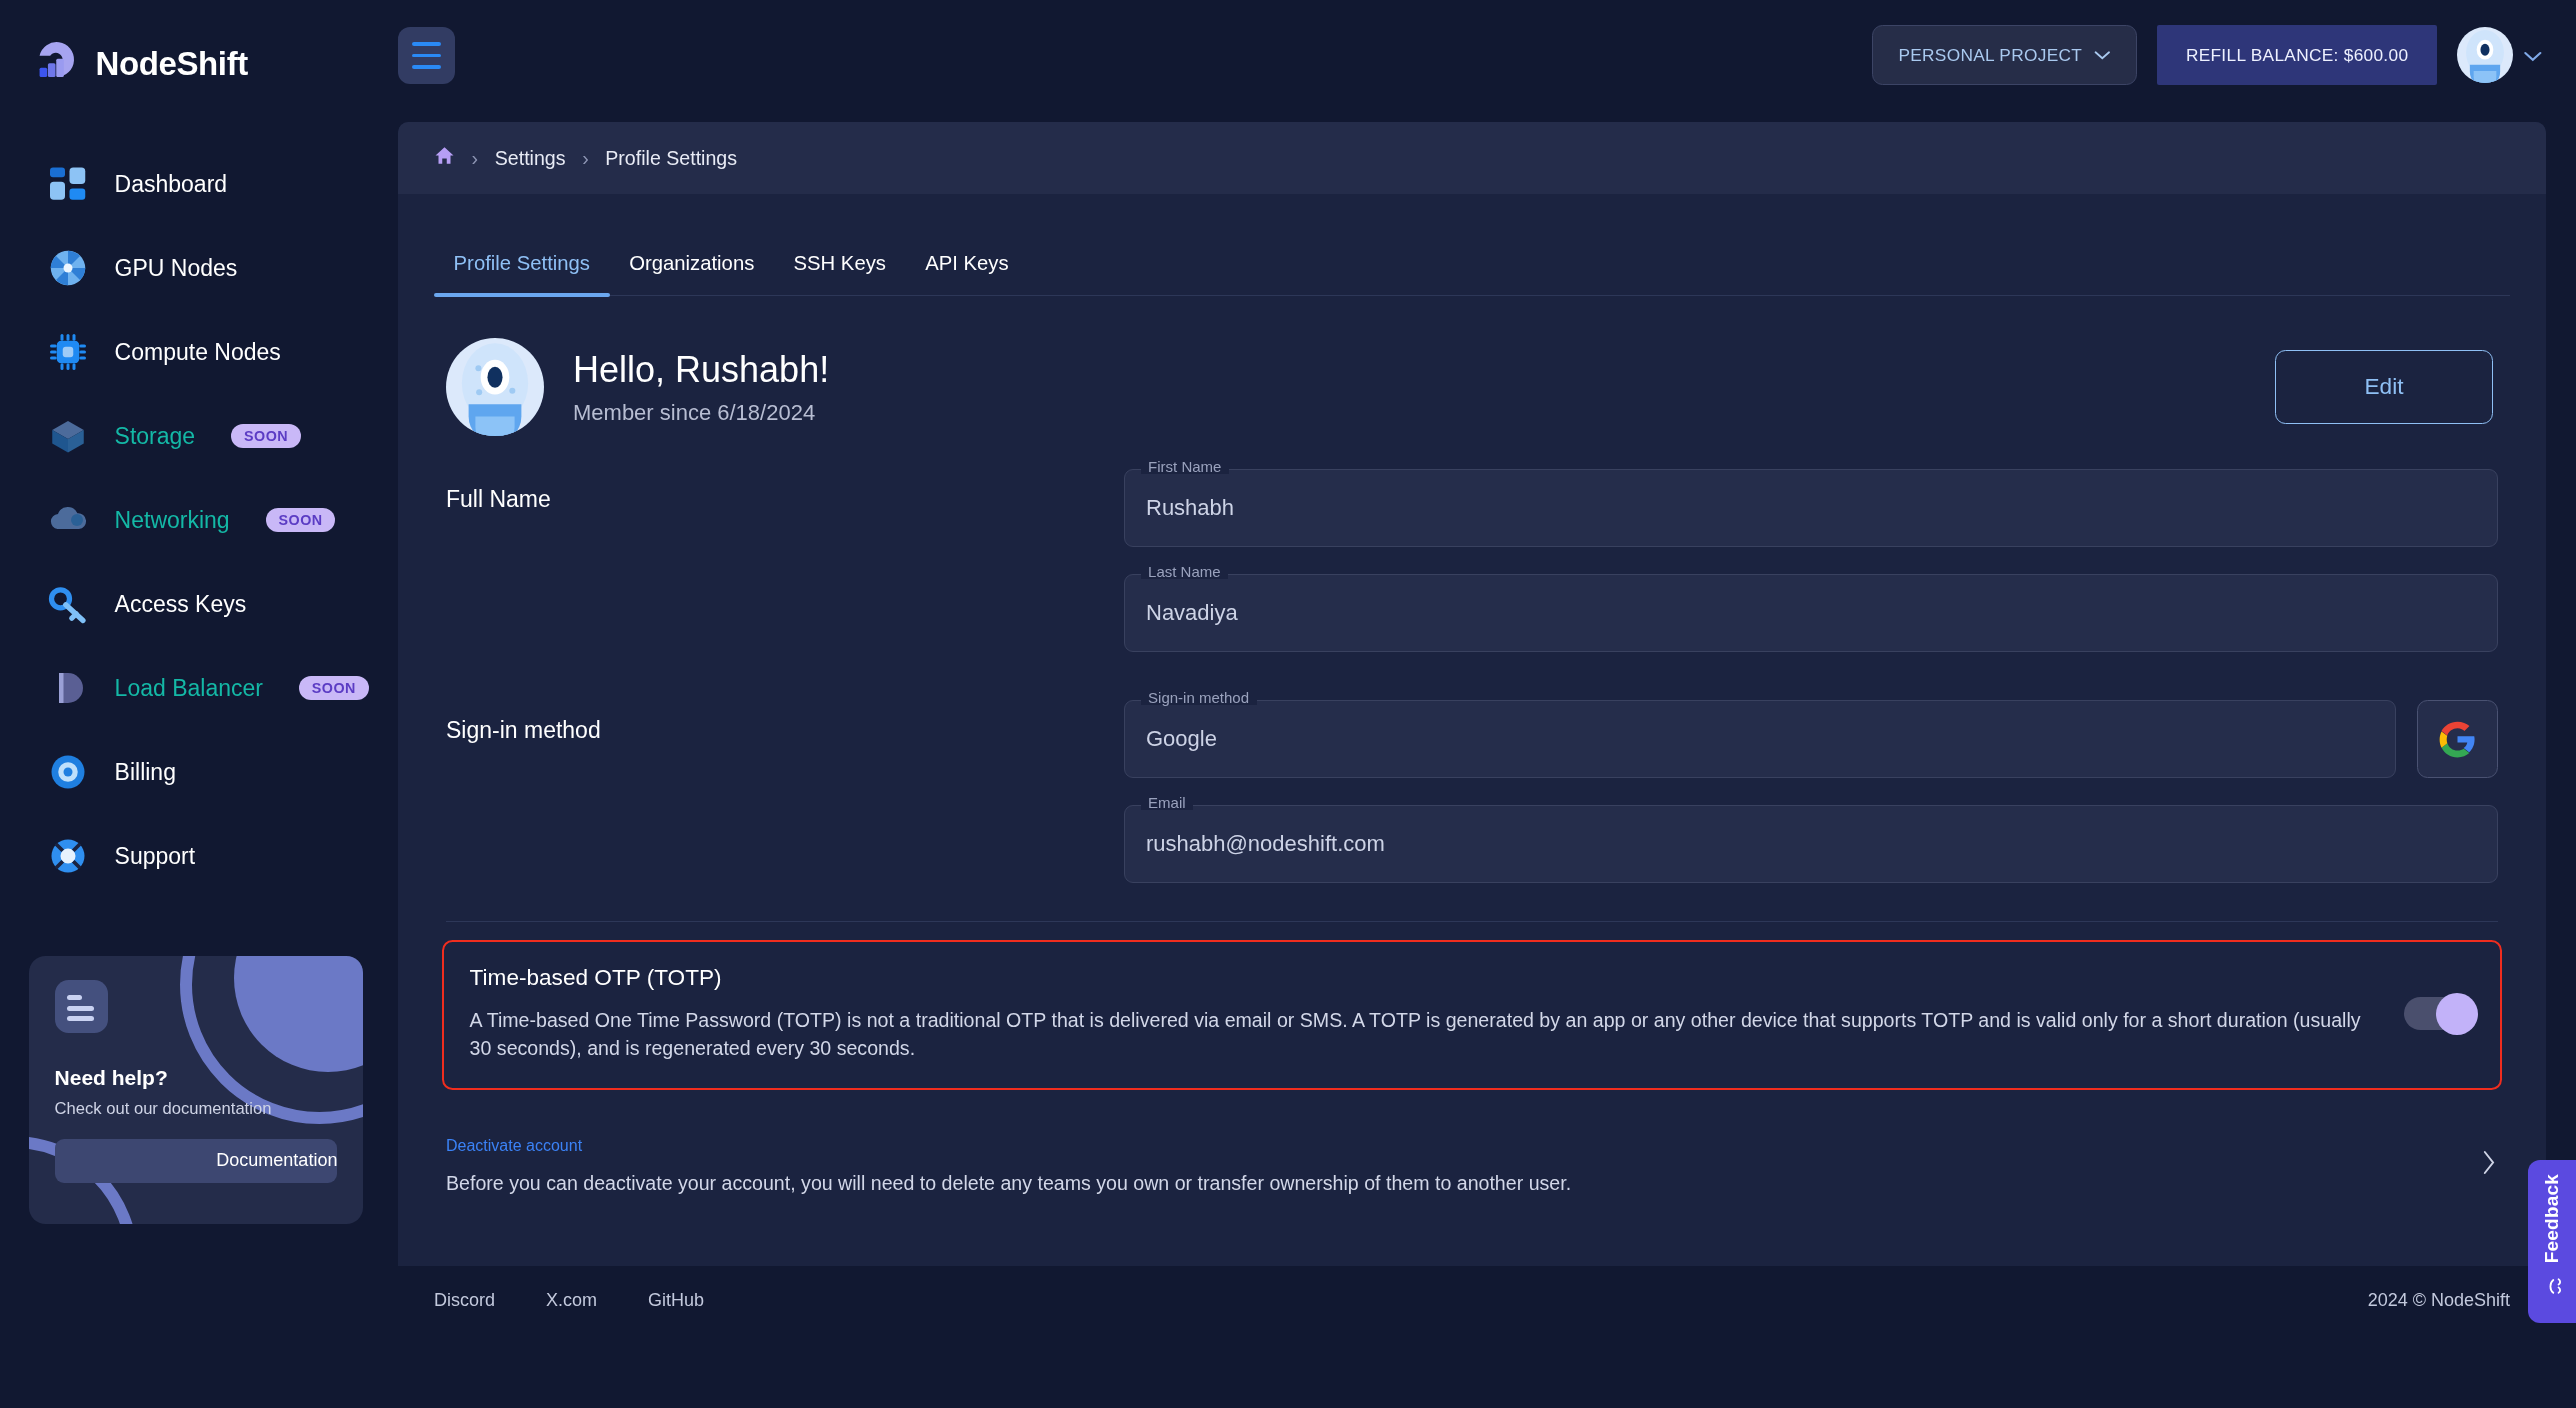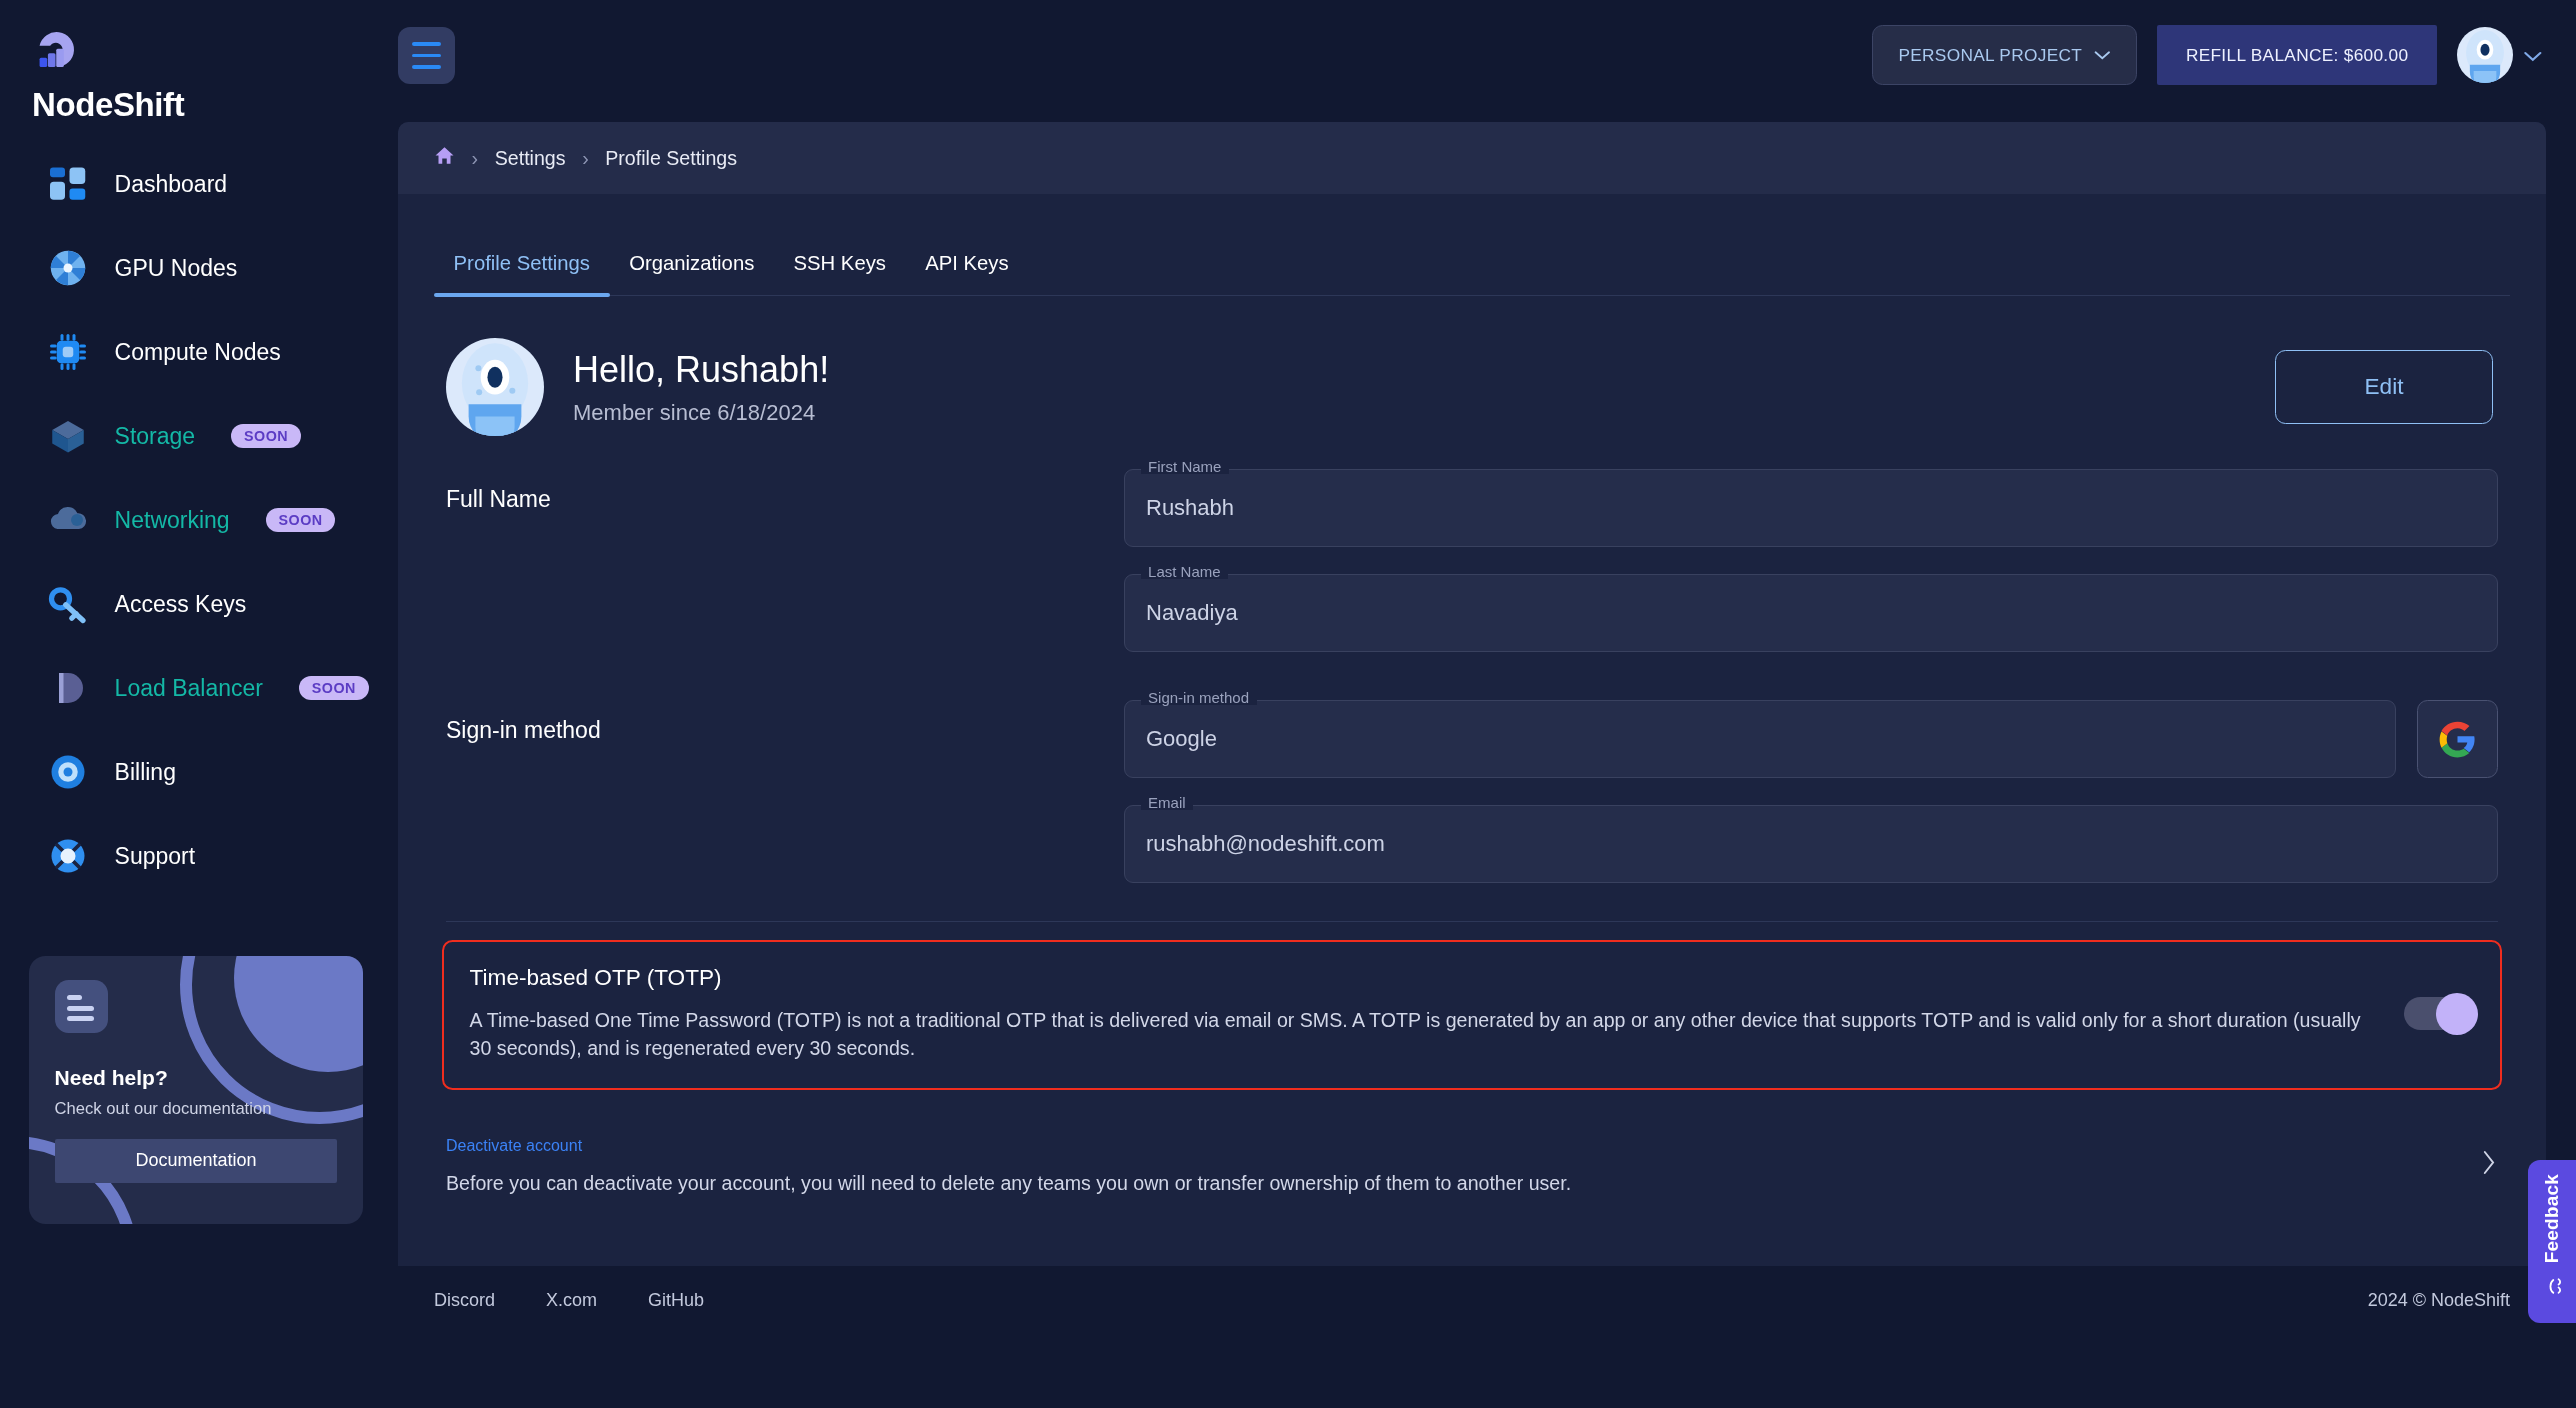--- a/index.html
+++ b/index.html
@@ -12,22 +12,22 @@
   .app { position: relative; width: 2576px; height: 1409px; display: flex; }
 
   
   .sidebar {
     width: 392px; height: 1409px;
     background: #111831;
     flex: 0 0 392px;
     position: relative;
   }
   .logo-row {
-    display: flex; align-items: flex-start; gap: 13.6px;
-    padding: 22.6px 0 0 32px; height: 83px; flex-direction: column;
+    display: flex; align-items: flex-end; gap: 13.6px;
+    padding: 22.6px 0 0 32px; height: 83px;
   }
   .logo-mark { width: 50px; height: 50px; position: relative; }
   .logo-text { font-size: 33px; font-weight: 700; color: #ffffff; letter-spacing: -0.4px; }
 
   .nav { margin-top: 59px; }
   .nav-item {
     display: flex; align-items: center;
     height: 84px; padding-left: 47px; gap: 25.6px;
     cursor: pointer; position: relative;
   }
@@ -66,22 +66,22 @@
   .help-inner { position: relative; padding: 24px 25.6px 0 25.6px; z-index: 2; }
   .help-doc-icon {
     width: 53px; height: 53px; border-radius: 13.6px;
     background: #44507e; position: relative;
   }
   .help-doc-icon i { position: absolute; background: #c9d2f2; height: 5.3px; border-radius: 3px; left: 12px; }
   .help-title { margin-top: 33px; font-size: 21px; color: #fff; font-weight: 700; }
   .help-sub { margin-top: 9px; font-size: 16.6px; color: #cfd4e6; font-weight: 400; }
   .doc-btn {
     margin-top: 19.6px; width: 100%; height: 44px;
-    background: #3d4771; border: none; border-radius: 2px;
-    color: #fff; font-size: 18px; font-family: inherit; cursor: pointer;
+    background: #3d4771; border: none; border-radius: 9px;
+    color: #fff; font-size: 18px; font-family: inherit; cursor: pointer; text-align: right;
   }
 
   
   .main { flex: 1; position: relative; }
 
   .topbar {
     height: 110px; display: flex; align-items: center;
     padding: 0 33px 0 33px; gap: 19.6px; justify-content: flex-end;
   }
   .menu-btn {

